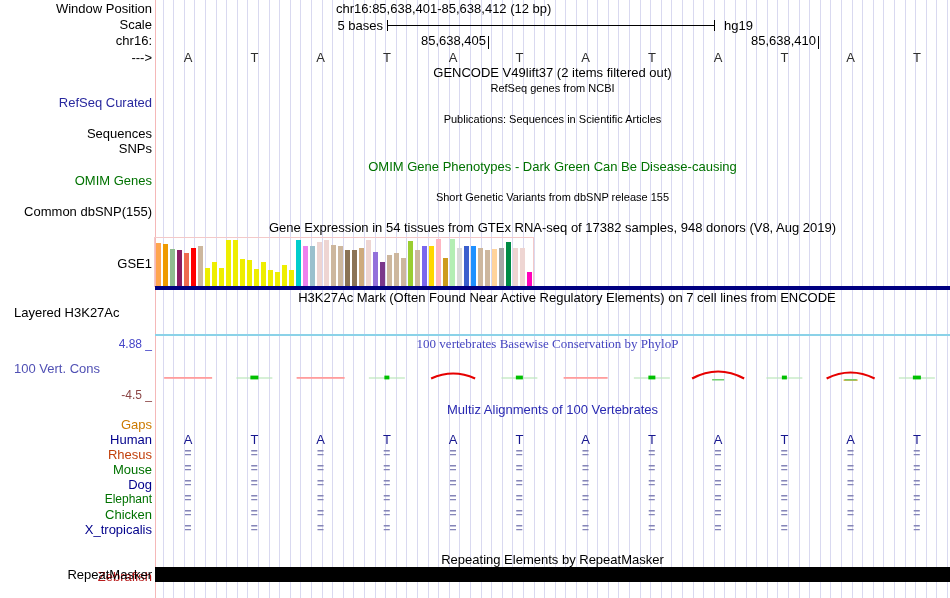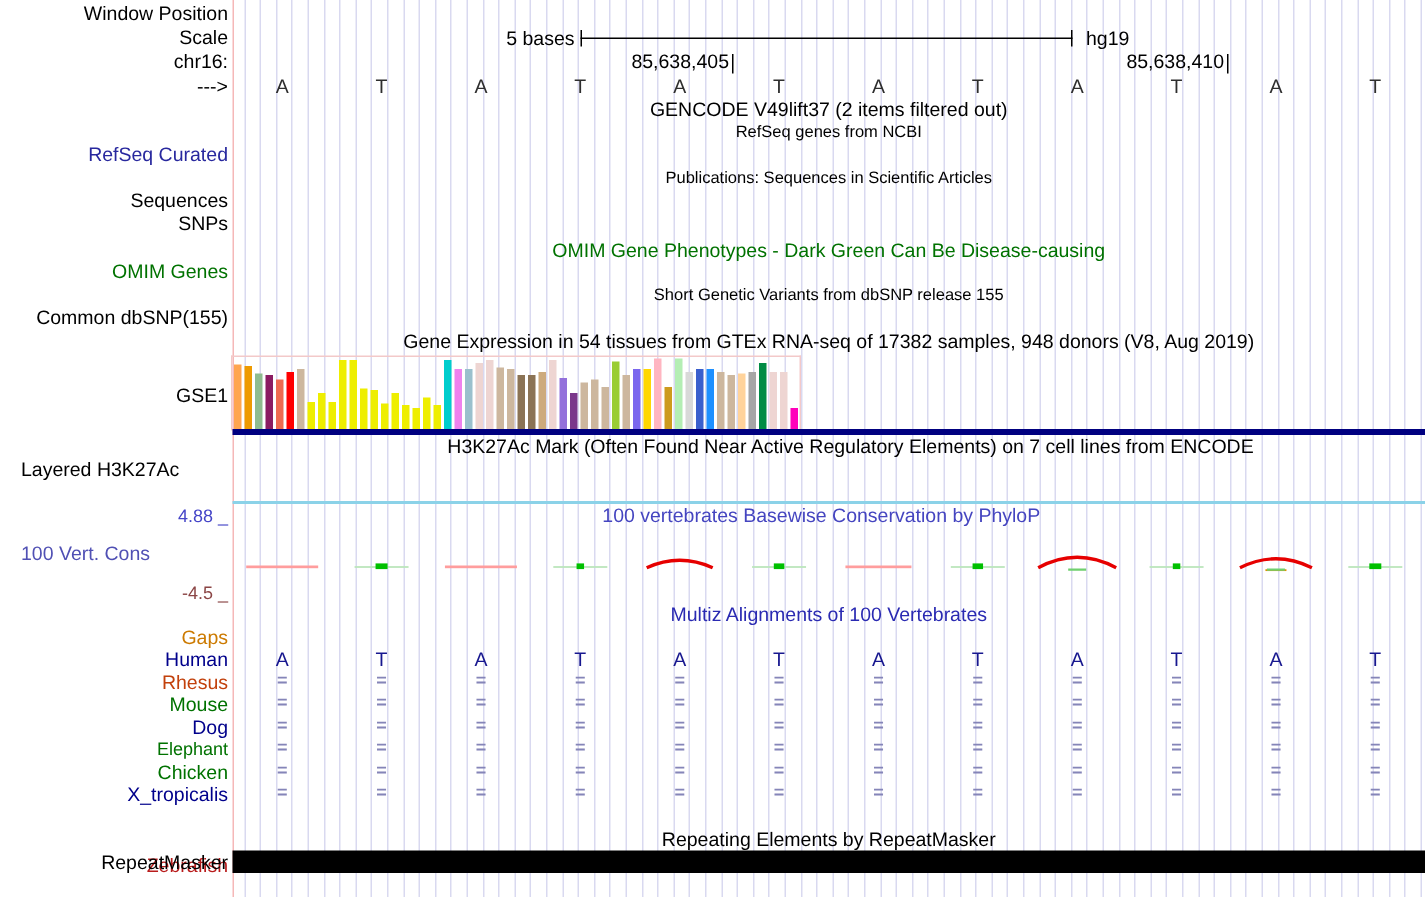--- a/index.html
+++ b/index.html
@@ -89,20 +89,21 @@
       <div style="left: 894px; top: 0px; width: 1px; height: 598px; background: rgb(217, 217, 240); position: absolute;"></div>
       <div style="left: 904.6px; top: 0px; width: 1px; height: 598px; background: rgb(217, 217, 240); position: absolute;"></div>
       <div style="left: 915.2px; top: 0px; width: 1px; height: 598px; background: rgb(217, 217, 240); position: absolute;"></div>
       <div style="left: 925.8px; top: 0px; width: 1px; height: 598px; background: rgb(217, 217, 240); position: absolute;"></div>
       <div style="left: 936.4px; top: 0px; width: 1px; height: 598px; background: rgb(217, 217, 240); position: absolute;"></div>
       <div style="left: 947px; top: 0px; width: 1px; height: 598px; background: rgb(217, 217, 240); position: absolute;"></div>
     </div>
   <div id="boundary" class="abs" style="left: 155px; top: 0px; width: 1px; height: 598px; background: rgb(245, 184, 184);"></div>
 
   <div class="abs" id="header-row" style="left:336px;top:1px;display:flex;gap:8px;font-size:13px;color:#000;line-height:15px;">
+    <span>chr16:85,638,401-85,638,412 (12 bp)</span>
   </div>
   <div class="lbl" style="right:567px;top:18px;font-size:13px;color:#000;">5 bases</div>
   <div class="hline" style="left:387px;top:25px;width:328px;height:1px;"></div>
   <div class="tick" style="left:387px;top:20px;height:11px;"></div>
   <div class="tick" style="left:714px;top:20px;height:11px;"></div>
   <div class="lbl" style="left:724px;top:18px;font-size:13px;color:#000;">hg19</div>
   <div id="ruler-layer">
       <div style="right: 464px; top: 33px; font-size: 13px; color: rgb(0, 0, 0); line-height: 15px; white-space: nowrap; position: absolute;">85,638,405</div>
       <div style="left: 488px; top: 36px; width: 1px; height: 13px; background: rgb(0, 0, 0); position: absolute;"></div>
       <div style="right: 134px; top: 33px; font-size: 13px; color: rgb(0, 0, 0); line-height: 15px; white-space: nowrap; position: absolute;">85,638,410</div>
@@ -150,21 +151,21 @@
       <div style="top: 567px; font-size: 13px; color: rgb(0, 0, 0); line-height: 15px; white-space: nowrap; right: 798px; position: absolute;">RepeatMasker</div>
     </div>
   <div id="titles-layer">
       <div style="left: 155px; top: 65px; width: 795px; text-align: center; font-size: 13px; color: rgb(0, 0, 0); line-height: 16px; white-space: nowrap; position: absolute;">GENCODE V49lift37 (2 items filtered out)</div>
       <div style="left: 155px; top: 80px; width: 795px; text-align: center; font-size: 11px; color: rgb(0, 0, 0); line-height: 16px; white-space: nowrap; position: absolute;">RefSeq genes from NCBI</div>
       <div style="left: 155px; top: 111px; width: 795px; text-align: center; font-size: 11px; color: rgb(0, 0, 0); line-height: 16px; white-space: nowrap; position: absolute;">Publications: Sequences in Scientific Articles</div>
       <div style="left: 155px; top: 159px; width: 795px; text-align: center; font-size: 13px; color: rgb(0, 114, 0); line-height: 16px; white-space: nowrap; position: absolute;">OMIM Gene Phenotypes - Dark Green Can Be Disease-causing</div>
       <div style="left: 155px; top: 189px; width: 795px; text-align: center; font-size: 11px; color: rgb(0, 0, 0); line-height: 16px; white-space: nowrap; position: absolute;">Short Genetic Variants from dbSNP release 155</div>
       <div style="left: 155px; top: 220px; width: 795px; text-align: center; font-size: 13px; color: rgb(0, 0, 0); line-height: 16px; white-space: nowrap; position: absolute;">Gene Expression in 54 tissues from GTEx RNA-seq of 17382 samples, 948 donors (V8, Aug 2019)</div>
       <div style="left: 155px; top: 290px; width: 824px; text-align: center; font-size: 13px; color: rgb(0, 0, 0); line-height: 16px; white-space: nowrap; position: absolute;">H3K27Ac Mark (Often Found Near Active Regulatory Elements) on 7 cell lines from ENCODE</div>
-      <div style="left: 155px; top: 336px; width: 785px; text-align: center; font-size: 13px; color: rgb(69, 69, 192); line-height: 16px; white-space: nowrap; position: absolute;">100 vertebrates Basewise Conservation by PhyloP</div>
+      <div style="left: 155px; top: 336px; width: 785px; text-align: center; font-size: 13px; color: rgb(69, 69, 192); line-height: 16px; white-space: nowrap; position: absolute; font-family: Liberation Serif, serif;">100 vertebrates Basewise Conservation by PhyloP</div>
       <div style="left: 155px; top: 402px; width: 795px; text-align: center; font-size: 13px; color: rgb(42, 42, 178); line-height: 16px; white-space: nowrap; position: absolute;">Multiz Alignments of 100 Vertebrates</div>
       <div style="left: 155px; top: 552px; width: 795px; text-align: center; font-size: 13px; color: rgb(0, 0, 0); line-height: 16px; white-space: nowrap; position: absolute;">Repeating Elements by RepeatMasker</div>
     </div>
 
   <div class="abs" style="left:154px;top:237px;width:380px;height:50px;border:1px solid #f3c9c9;border-bottom:none;box-sizing:border-box;"></div>
   <div id="gtex-bars">
       <div style="left: 156px; top: 243px; width: 5px; height: 43px; background: rgb(255, 165, 79); position: absolute;"></div>
       <div style="left: 163px; top: 244px; width: 5px; height: 42px; background: rgb(238, 154, 0); position: absolute;"></div>
       <div style="left: 170px; top: 249px; width: 5px; height: 37px; background: rgb(143, 188, 143); position: absolute;"></div>
       <div style="left: 177px; top: 250px; width: 5px; height: 36px; background: rgb(139, 28, 98); position: absolute;"></div>

